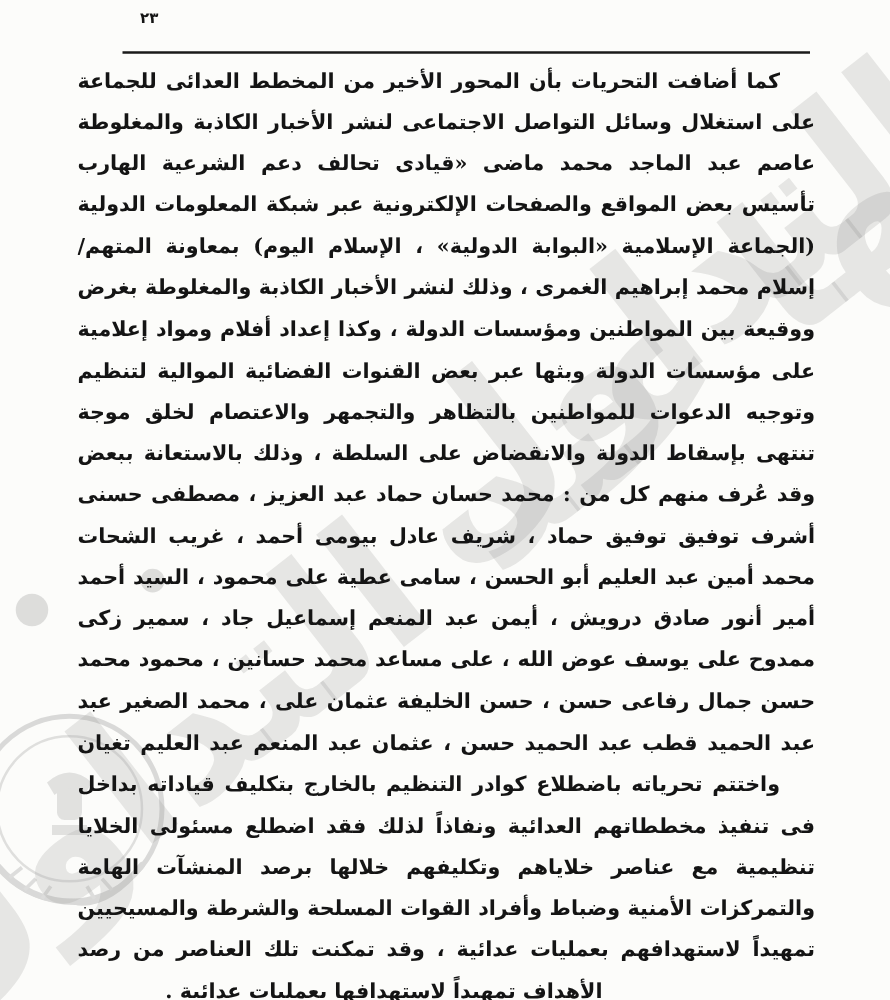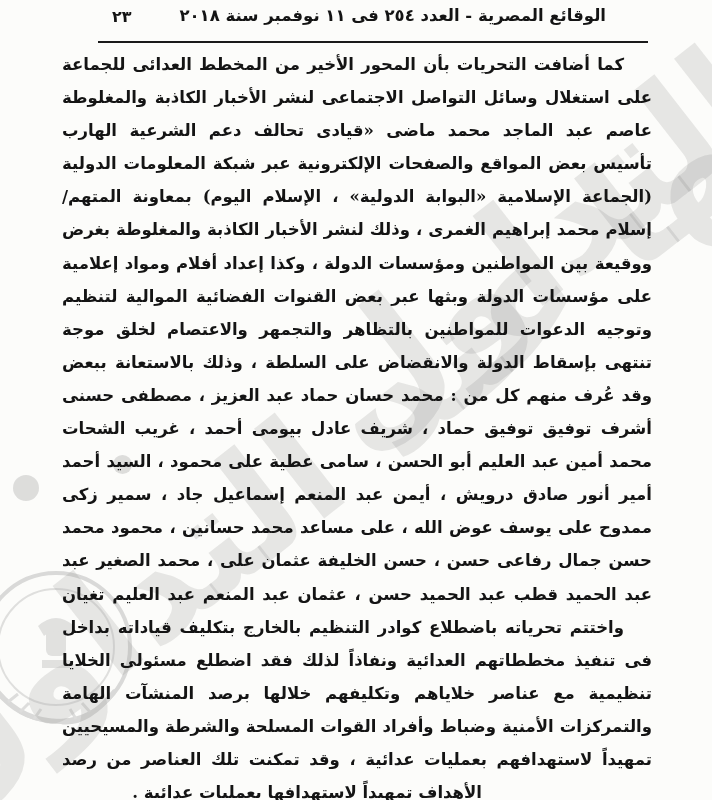--- a/index.html
+++ b/index.html
@@ -60,21 +60,21 @@
   .header {
     position: absolute;
     top: 0; left: 0; right: 0;
     height: 46px;
     z-index: 2;
   }
   .page-number {
     position: absolute;
     left: 112px;
     top: 7px;
-    font-size: 16px;
+    font-size: 12px;
     font-weight: bold;
     direction: rtl;
   }
   .header-title {
     position: absolute;
     right: 106px;
     top: 6px;
     font-size: 16.5px;
     font-weight: bold;
     direction: rtl;
@@ -135,21 +135,20 @@
       <path d="M30 140 Q60 176 110 168" fill="none" stroke="#9a9a9a" stroke-width="5" stroke-linecap="round"></path>
       <path d="M146 140 Q120 172 95 170" fill="none" stroke="#9a9a9a" stroke-width="5" stroke-linecap="round"></path>
       <path d="M40 150 l10 -8 M52 160 l9 -9 M66 167 l7 -10 M108 167 l-6 -10 M122 160 l-8 -9" stroke="#a5a5a5" stroke-width="3" fill="none"></path>
       <rect x="78" y="70" width="20" height="34" rx="6" fill="#b0b0b0"></rect>
       <path d="M70 74 q18 -16 36 0 l-6 10 q-12 -10 -24 0 z" fill="#b0b0b0"></path>
       <rect x="74" y="108" width="28" height="8" fill="#b0b0b0"></rect>
     </svg>
   </div>
 
   <div class="header">
-    <div class="header-title">الوقائع المصرية - العدد ٢٥٤ فى ١١ نوفمبر سنة ٢٠١٨</div>
     <div class="page-number">٢٣</div>
     <div class="header-rule"></div>
   </div>
 
   <div class="body-text">
     <div class="line para-start">كما أضافت التحريات بأن المحور الأخير من المخطط العدائى للجماعة الإسلامية قائم</div>
     <div class="line">على استغلال وسائل التواصل الاجتماعى لنشر الأخبار الكاذبة والمغلوطة بأن تولى المتهم/</div>
     <div class="line">عاصم عبد الماجد محمد ماضى «قيادى تحالف دعم الشرعية الهارب بتركيا»</div>
     <div class="line">تأسيس بعض المواقع والصفحات الإلكترونية عبر شبكة المعلومات الدولية عُرف منها</div>
     <div class="line">(الجماعة الإسلامية «البوابة الدولية» ، الإسلام اليوم) بمعاونة المتهم/</div>

